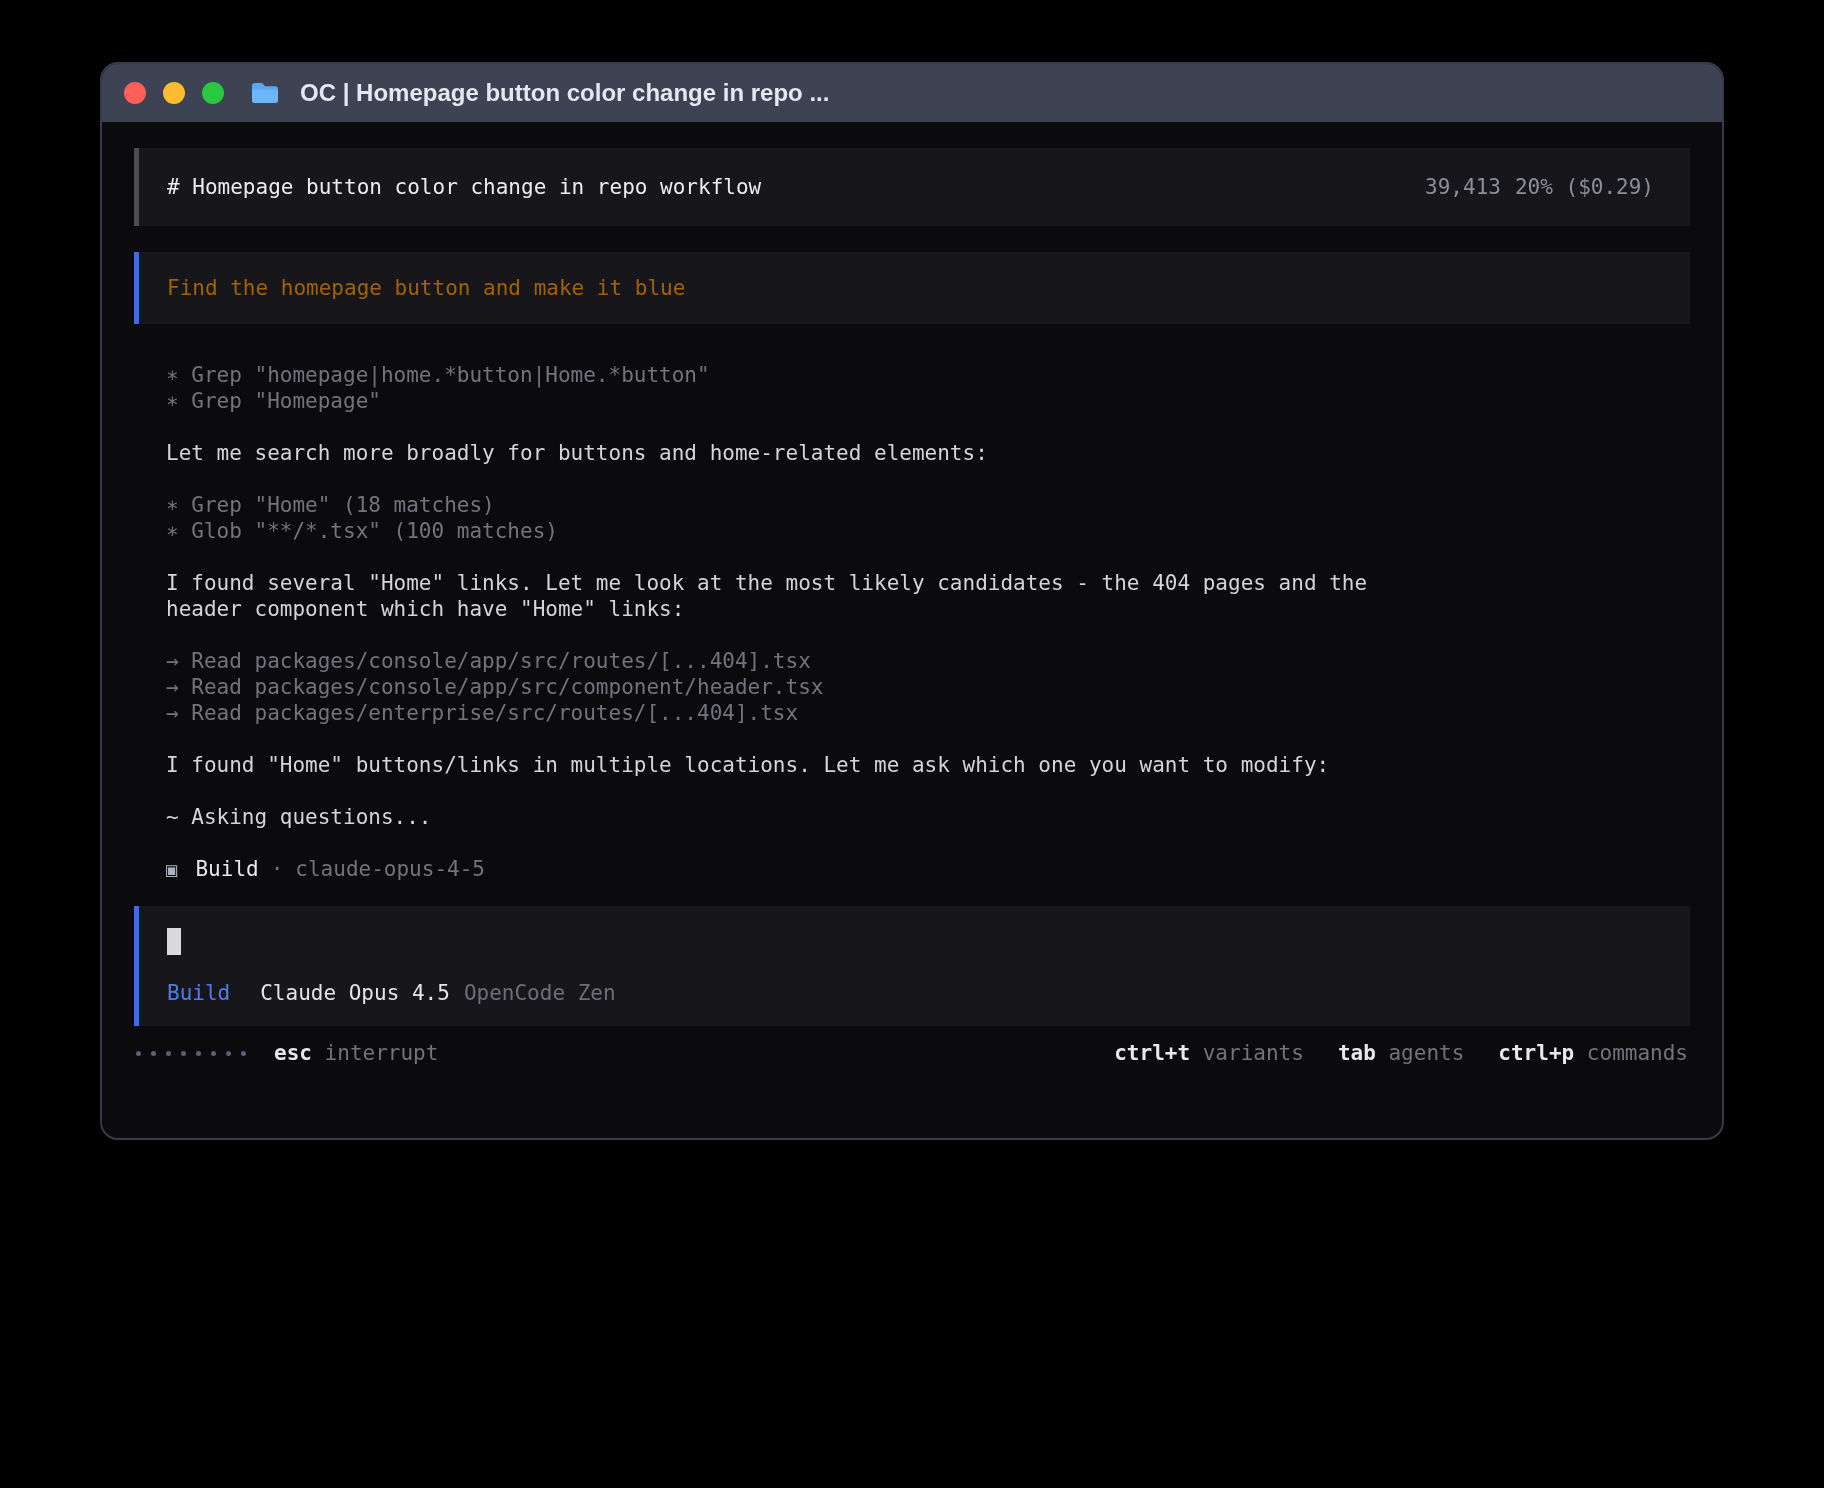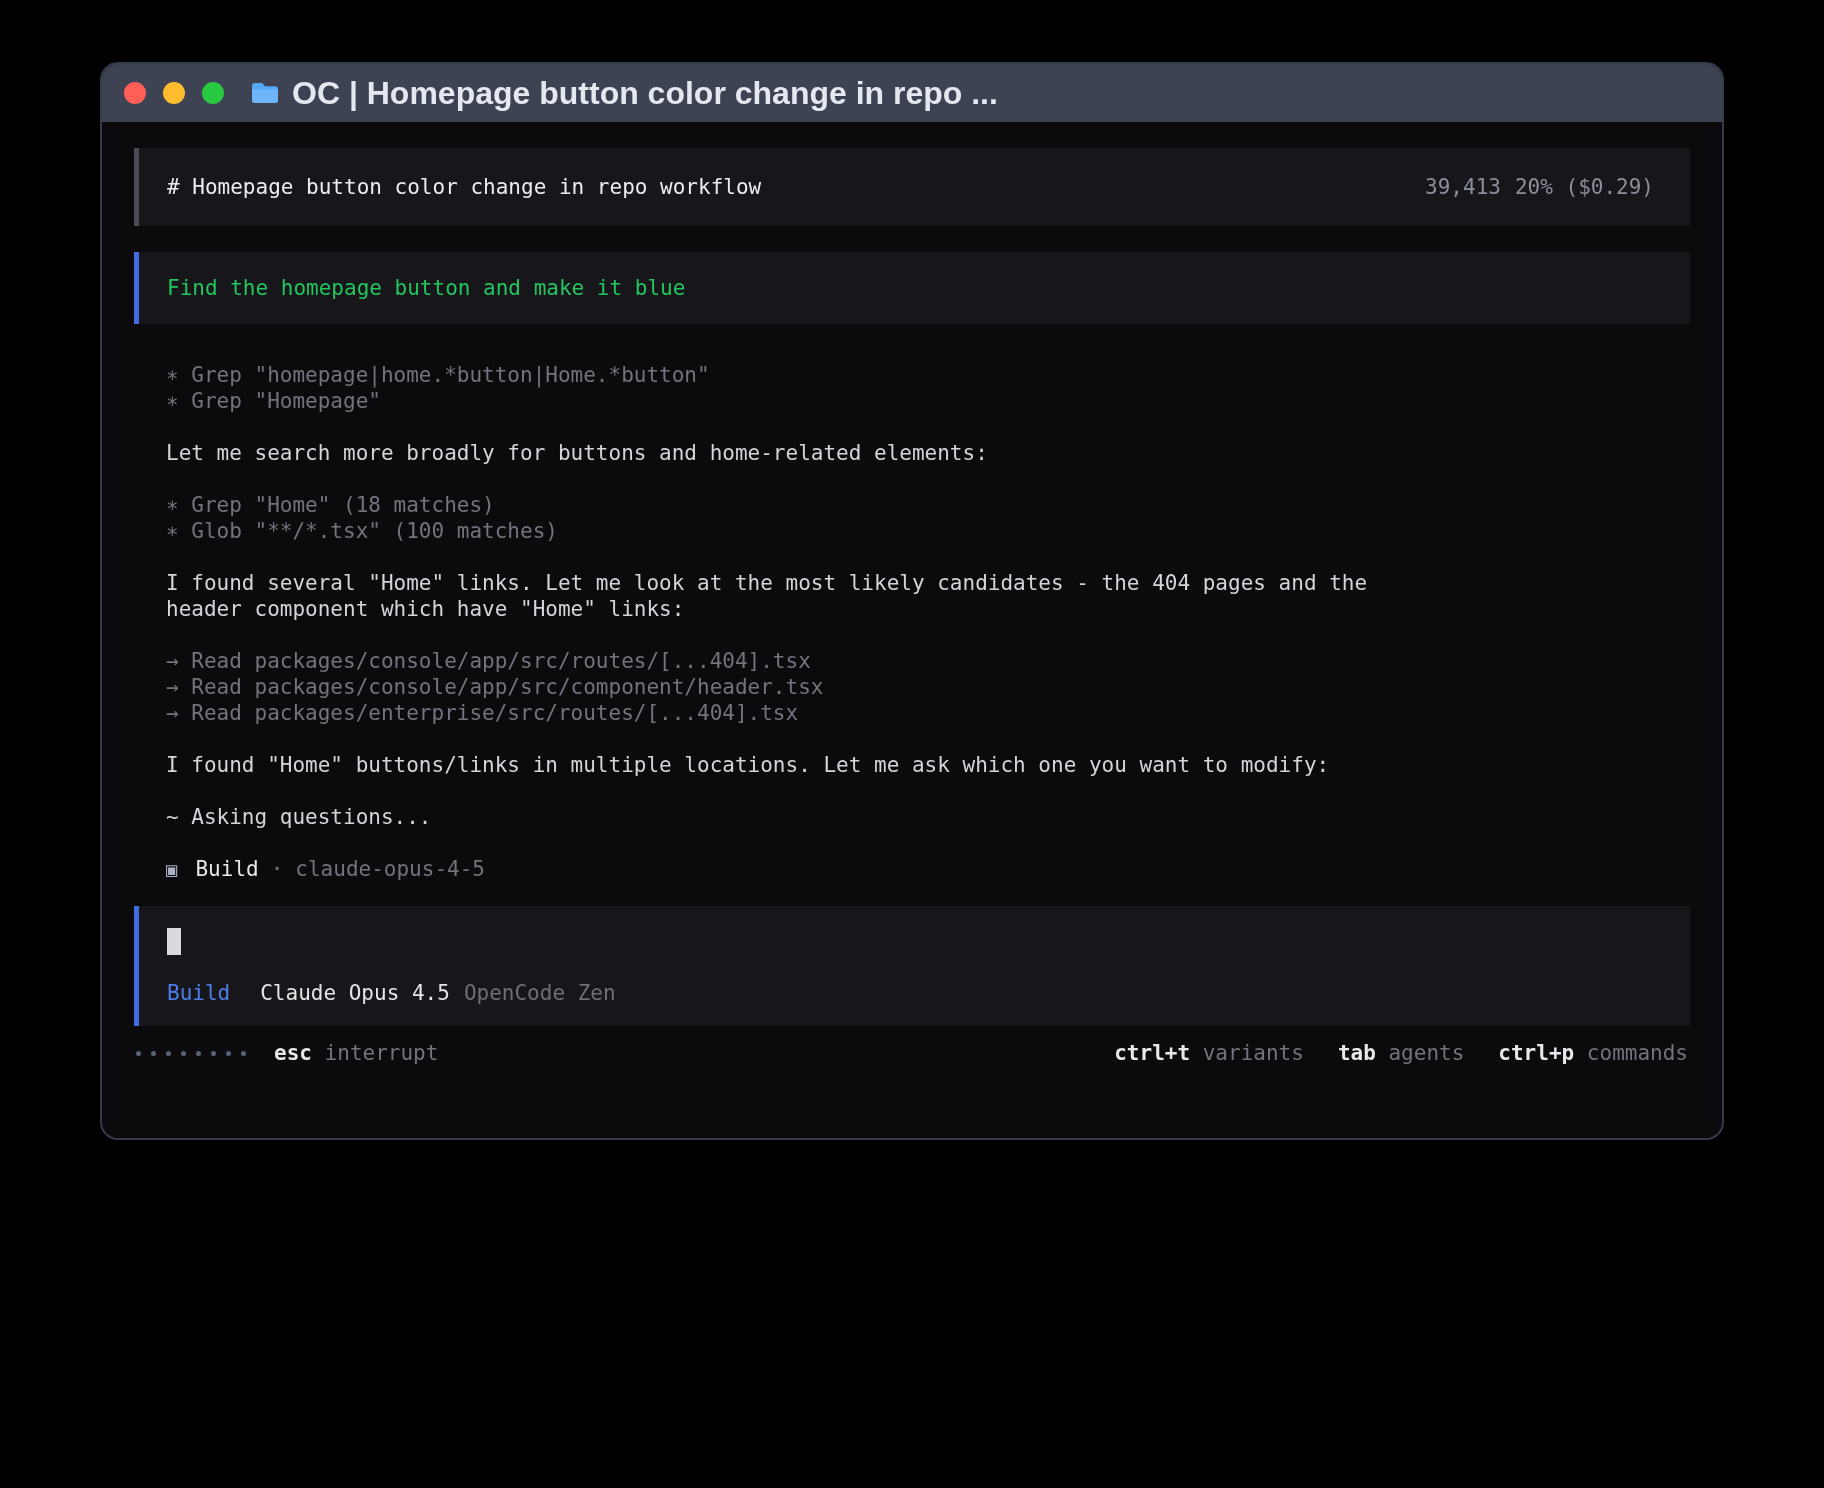--- a/index.html
+++ b/index.html
@@ -16,39 +16,39 @@
     height:58px; background:#3e4354; display:flex; align-items:center;
     padding:0 22px;
   }
   .traffic { display:flex; gap:17px; align-items:center; }
   .light { width:22px; height:22px; border-radius:50%; display:inline-block; cursor:default; }
   .light.red   { background:#ff5f57; }
   .light.yellow{ background:#febc2e; }
   .light.green { background:#28c840; }
   .folder { margin-left:26px; display:flex; align-items:center; }
   .wtitle {
-    margin-left:12px; font-family:"Liberation Sans", sans-serif;
-    font-weight:bold; font-size:32px; color:#e4e8f1; white-space:nowrap;
+    margin-left:20px; font-family:"Liberation Sans", sans-serif;
+    font-weight:bold; font-size:24px; color:#e4e8f1; white-space:nowrap;
   }
 
   .content { padding:26px 32px 20px; font-size:21px; line-height:26px; }
 
   .panel { background:#17171b; }
   .header-panel {
     height:78px; border-left:5px solid #4c4c55;
     display:flex; align-items:center; justify-content:space-between;
     padding:0 36px 0 28px; margin-bottom:26px;
   }
   .session-title { font-weight:normal; color:#ececf0; white-space:nowrap; }
   .session-stats { color:#8b8f9b; display:flex; gap:14px; white-space:nowrap; }
 
   .user-panel {
     height:72px; border-left:5px solid #3e6ce1;
     display:flex; align-items:center; padding:0 28px; margin-bottom:38px;
-    color:#22c55e;
+    color:#a16207;
   }
 
   .transcript { margin-left:32px; }
   .transcript .block { margin-bottom:26px; }
   .transcript .tline { white-space:pre-wrap; }
   .transcript .block.text .tline   { color:#d4d4da; max-width:1270px; }
   .transcript .block.tool .tline   { color:#73737e; white-space:pre; }
   .transcript .block.status .tline { color:#d4d4da; }
 
   .agent-line { margin-left:32px; display:flex; align-items:center; white-space:pre; }

